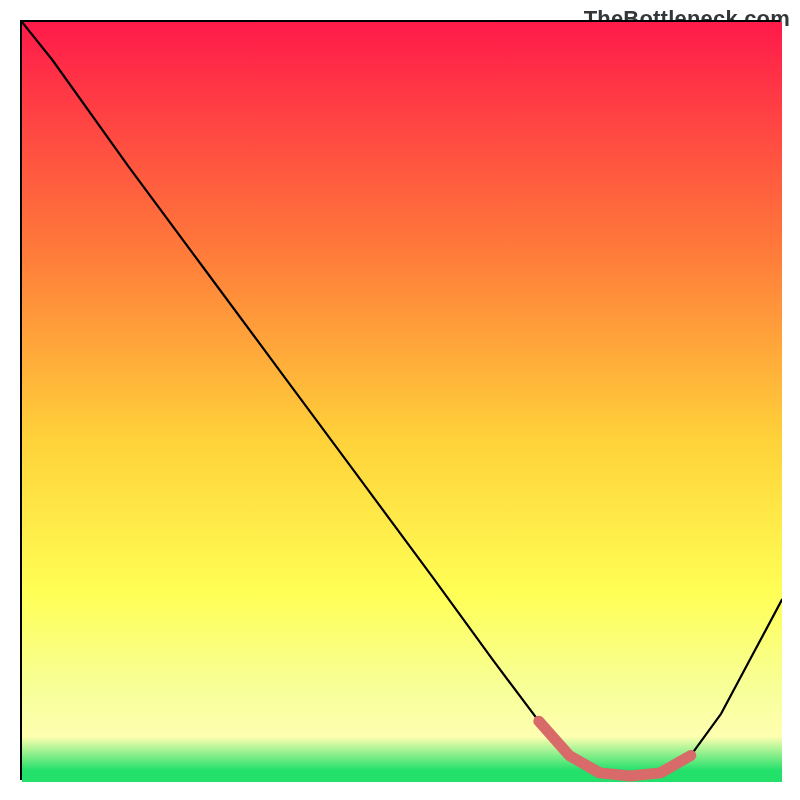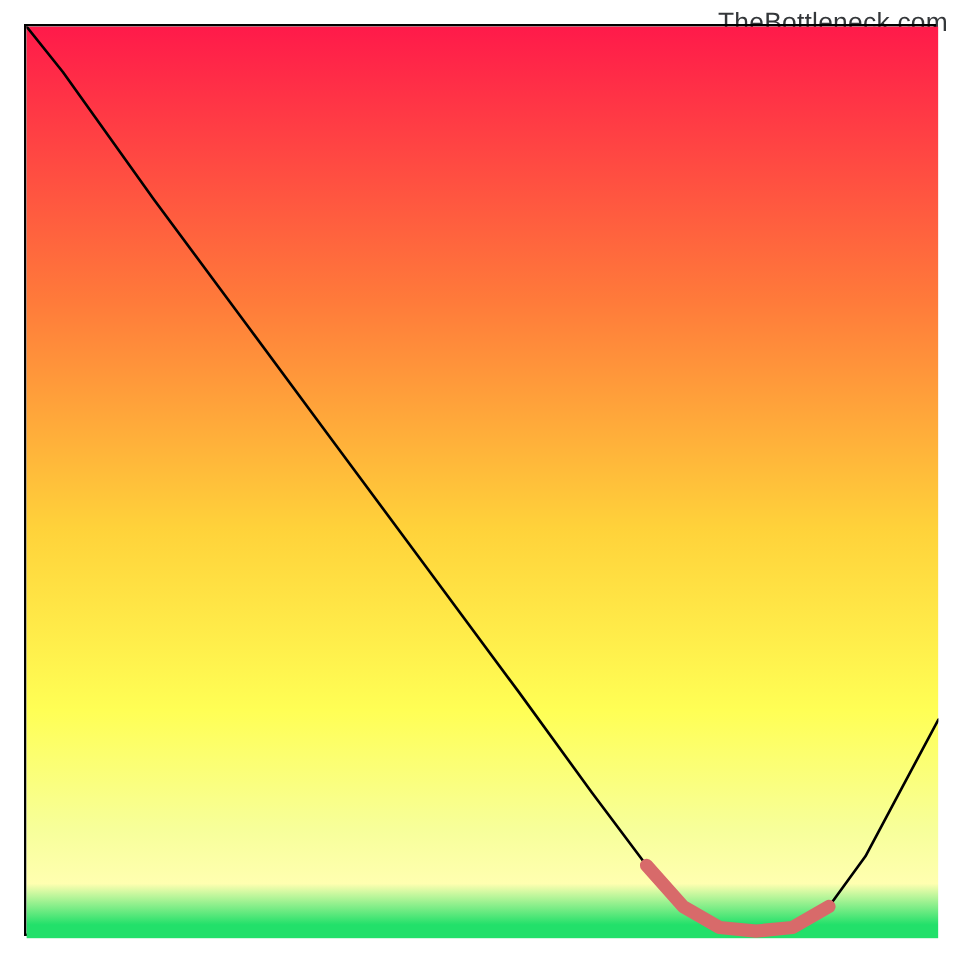--- a/index.html
+++ b/index.html
@@ -10,21 +10,21 @@
     position: relative;
     background: #ffffff;
   }
   .watermark {
     position: absolute;
     top: 6px;
     right: 10px;
     font-family: Arial, Helvetica, sans-serif;
     font-size: 22px;
     color: #34373a;
-    font-weight: 400;
+    font-weight: 700;
     letter-spacing: 0.2px;
   }
   .plot-area {
     position: absolute;
     left: 20px;
     top: 20px;
     width: 760px;
     height: 760px;
     border: 2px solid #000000;
   }

